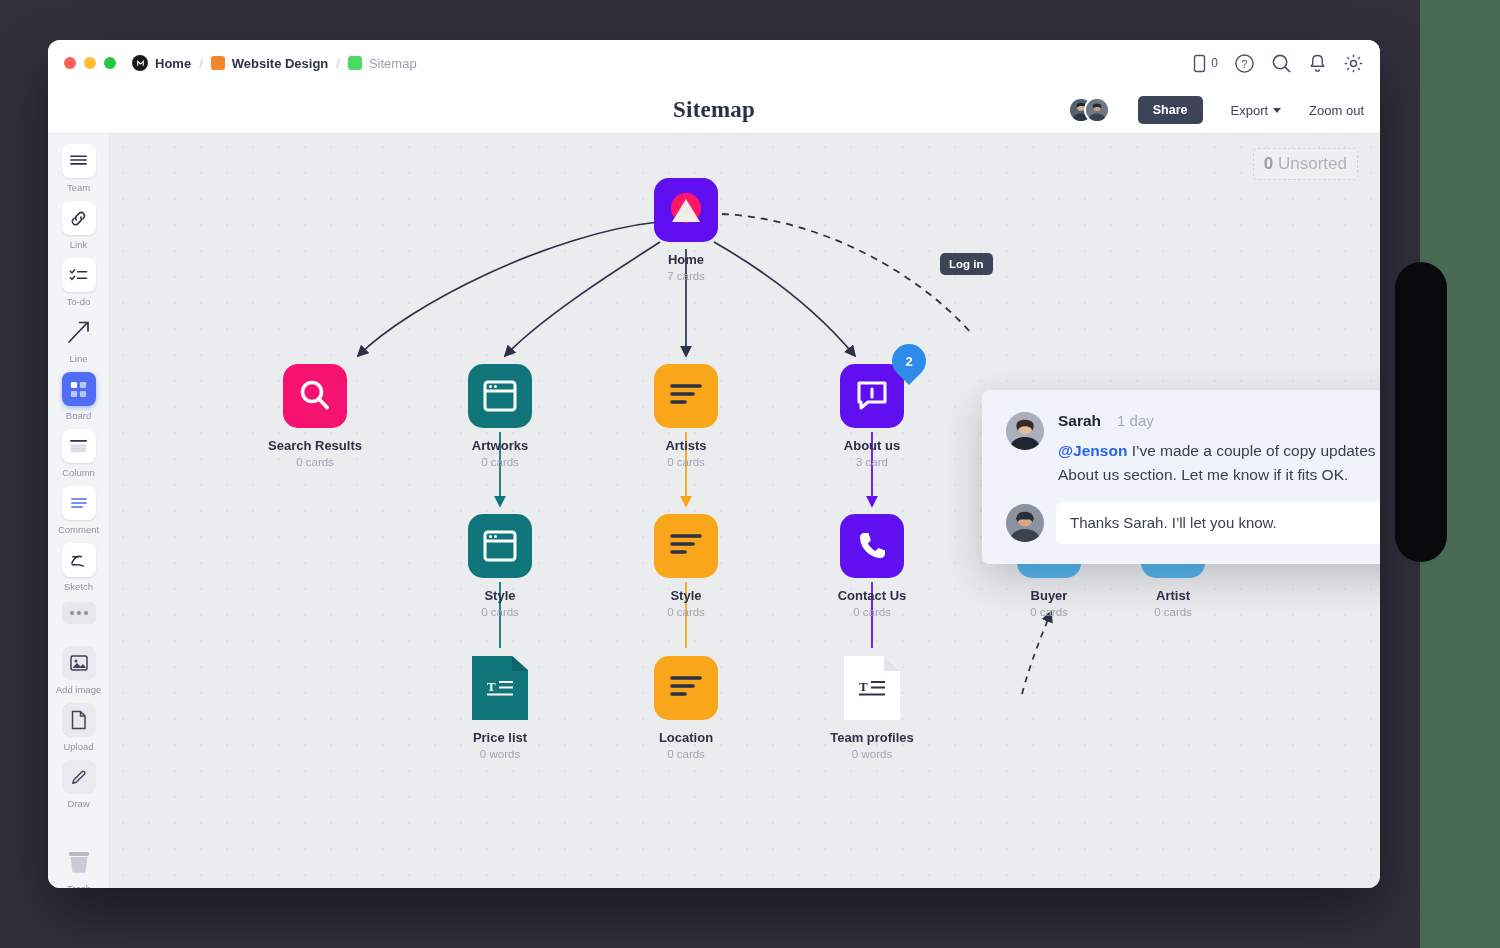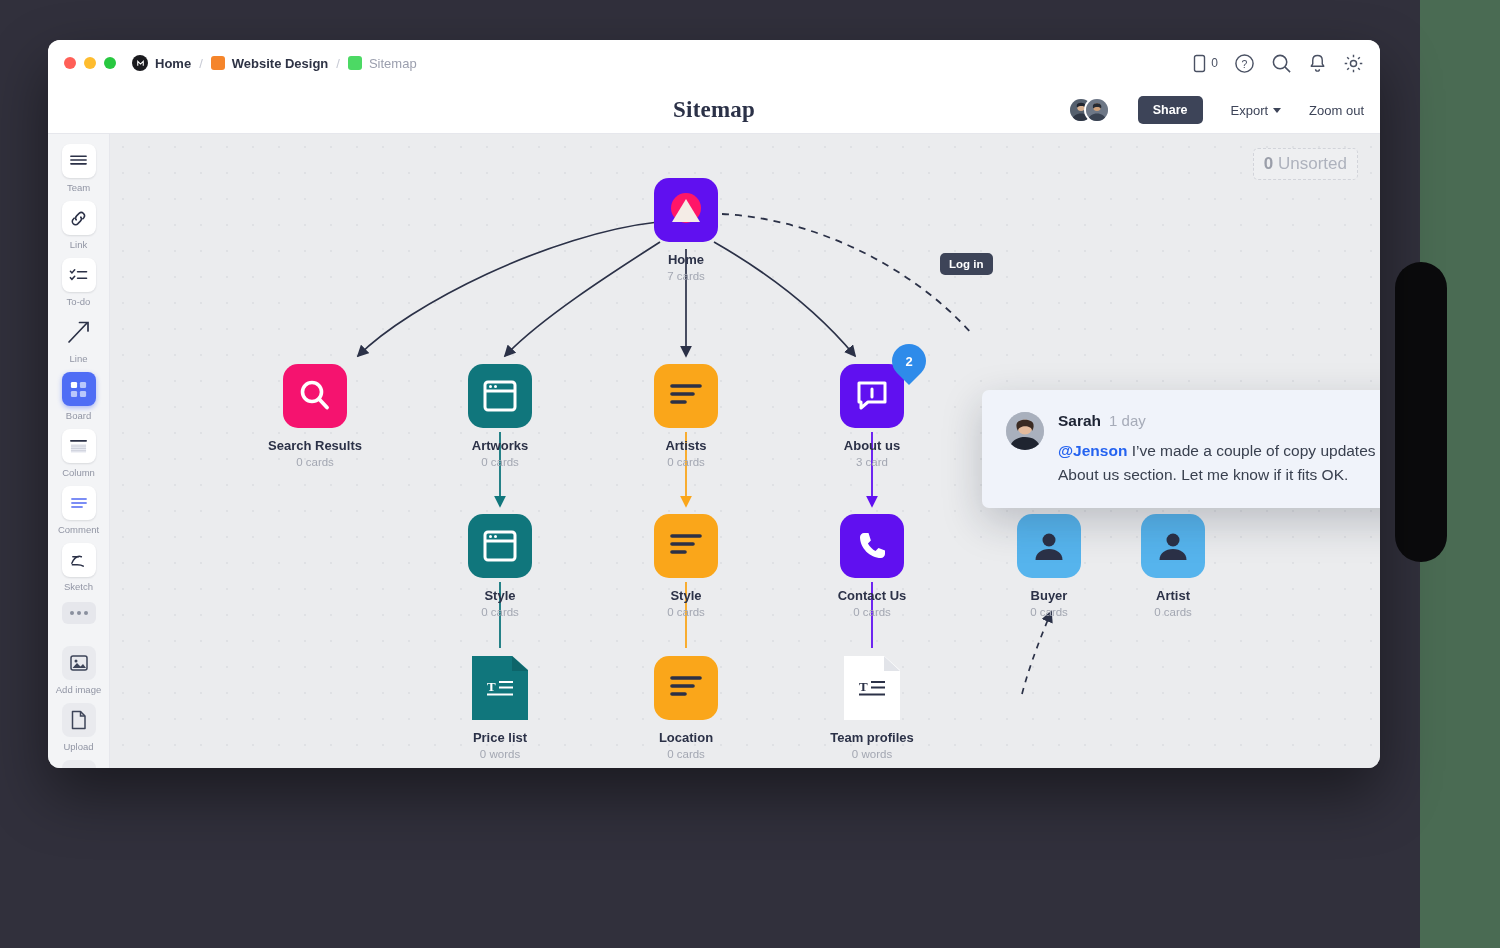--- a/index.html
+++ b/index.html
@@ -15,21 +15,21 @@
     position: absolute; left: 1420px; top: 0; width: 80px; height: 948px;
     background: #4a6b53;
   }
   .knob {
     position: absolute; left: 1395px; top: 262px; width: 52px; height: 300px;
     background: #0b0b0d; border-radius: 30px;
   }
 
   
   .window {
-    position: absolute; left: 48px; top: 40px; width: 1332px; height: 728px;
+    position: absolute; left: 48px; top: 40px; width: 1332px; height: 848px;
     background: #e5e5e5; border-radius: 12px;
     box-shadow: 0 26px 60px rgba(0,0,0,.45);
     overflow: hidden;
   }
 
   
   .titlebar {
     position: relative; height: 46px; background: #fff;
     display: flex; align-items: center; padding: 0 16px;
   }
@@ -185,21 +185,21 @@
   .popover {
     position: absolute; z-index: 20; left: 872px; top: 256px;
     width: 476px; background: #f0f3fa; border-radius: 7px;
     box-shadow: 0 14px 40px rgba(25,30,50,.22);
     padding: 22px 24px 20px 24px;
   }
   .pop-head { display: flex; align-items: flex-start; gap: 14px; }
   .pop-av { width: 38px; height: 38px; border-radius: 50%; overflow: hidden; flex: none; background: #c9ccd6; }
   .pop-av svg { display:block; width:100%; height:100%; }
   .pop-name { font-size: 15.5px; font-weight: bold; color: #1d2333; }
-  .pop-time { font-size: 15px; color: #a6abb8; font-weight: normal; margin-left: 8px; }
+  .pop-time { font-size: 15px; color: #a6abb8; font-weight: normal; margin-left: 16px; }
   .pop-body { font-size: 15.5px; line-height: 1.58; color: #39404f; margin-top: 9px; }
   .pop-body .mention { color: #2563f0; font-weight: bold; }
   .pop-reply { display: flex; align-items: center; gap: 12px; margin-top: 14px; }
   .reply-box {
     flex: 1; background: #fff; border-radius: 6px; height: 42px;
     display: flex; align-items: center; padding: 0 14px;
   }
   .reply-txt { flex: 1; font-size: 15px; color: #39404f; border: none; outline: none; background: transparent;
                font-family: "Liberation Sans", sans-serif; }
 </style>
@@ -704,18 +704,33 @@
             </span>
             <div style="flex:1">
               <div>
                 <span class="pop-name">Sarah</span><span class="pop-time">1 day</span>
               </div>
               <div class="pop-body">
                 <span class="mention">@Jenson</span><span> I’ve made a couple of copy updates to the About us section. Let me know if it fits OK.</span>
               </div>
             </div>
           </div>
+          <div class="pop-reply">
+            <span class="pop-av">
+              <svg viewBox="0 0 38 38">
+                  <rect width="38" height="38" fill="#8b93a1"></rect>
+                  <circle cx="19" cy="15" r="7.5" fill="#d9a883"></circle>
+                  <path d="M3 38c1.5-9.5 8.5-13 16-13s14.5 3.5 16 13z" fill="#3b4250"></path>
+                  <path d="M11 12c1-5.5 15-6 16 .5.4 2.6 0 4.6-.8 6.2-.4-5.8-13.8-5.8-14.4 0-.9-1.8-1.1-4.2-.8-6.7z" fill="#2a2f3a"></path>
+                  <rect x="10" y="13.5" width="18" height="2" fill="#2a2f3a"></rect>
+                </svg>
+            </span>
+            <div class="reply-box">
+              <input class="reply-txt" type="text" value="Thanks Sarah. I’ll let you know." style="">
+
+            </div>
+          </div>
         </div>
 
       </div>
     </div>
   </div>
 </div>
 
 </body></html>

